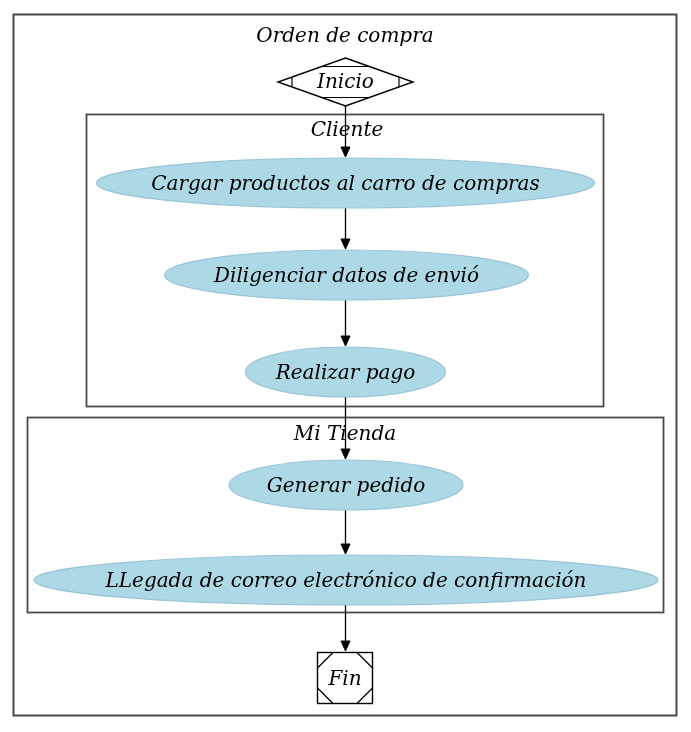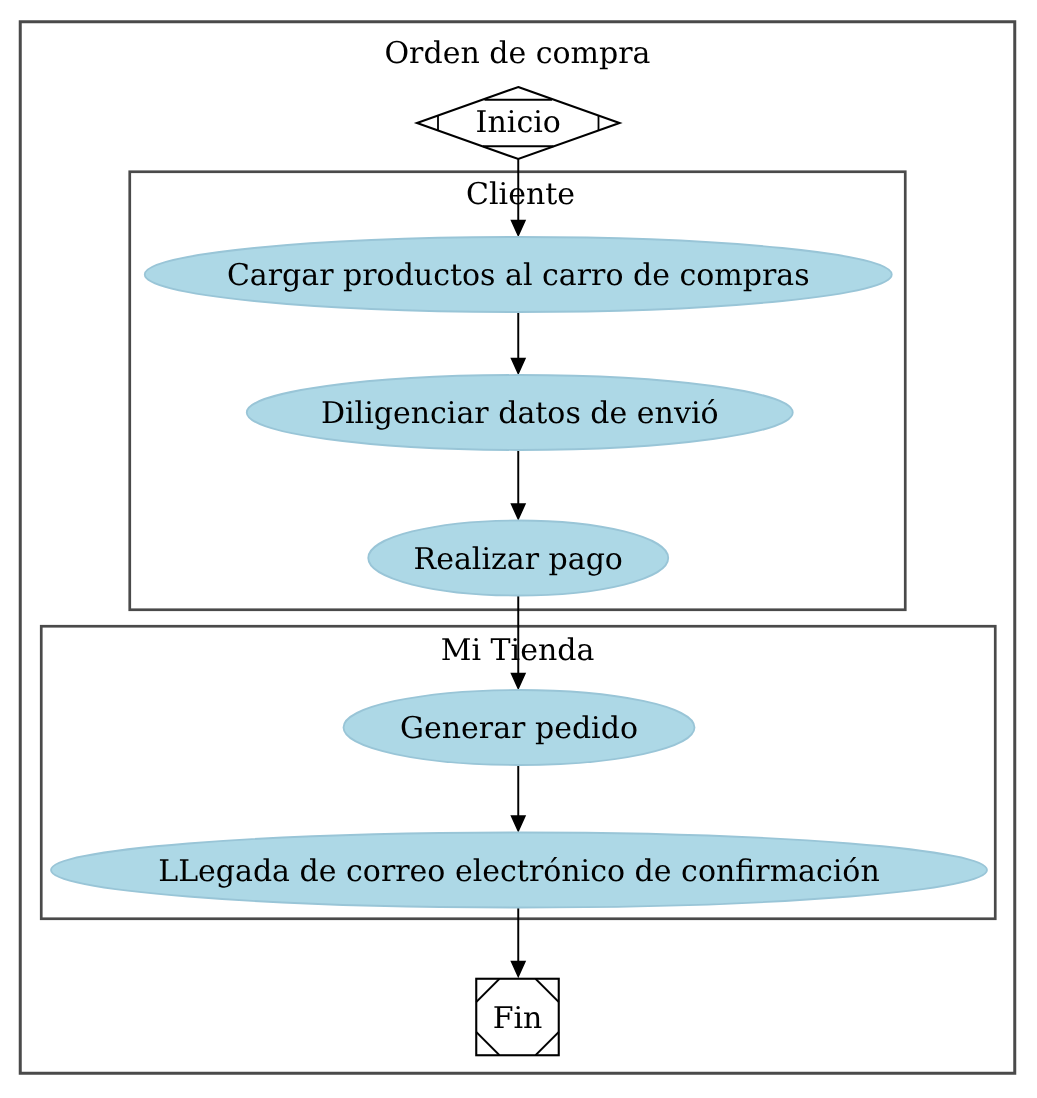--- a/index.html
+++ b/index.html
@@ -8,20 +8,21 @@
     background: #ffffff;
     width: 691px;
     height: 732px;
     overflow: hidden;
   }
   .canvas {
     position: relative;
     width: 691px;
     height: 732px;
     background: #ffffff;
+    font-style: italic;
   }
   svg text {
     font-family: "DejaVu Serif", "Liberation Serif", serif;
     font-size: 20px;
     fill: #000000;
     text-anchor: middle;
   }
   .frame {
     fill: none;
     stroke: #4a4a4a;

